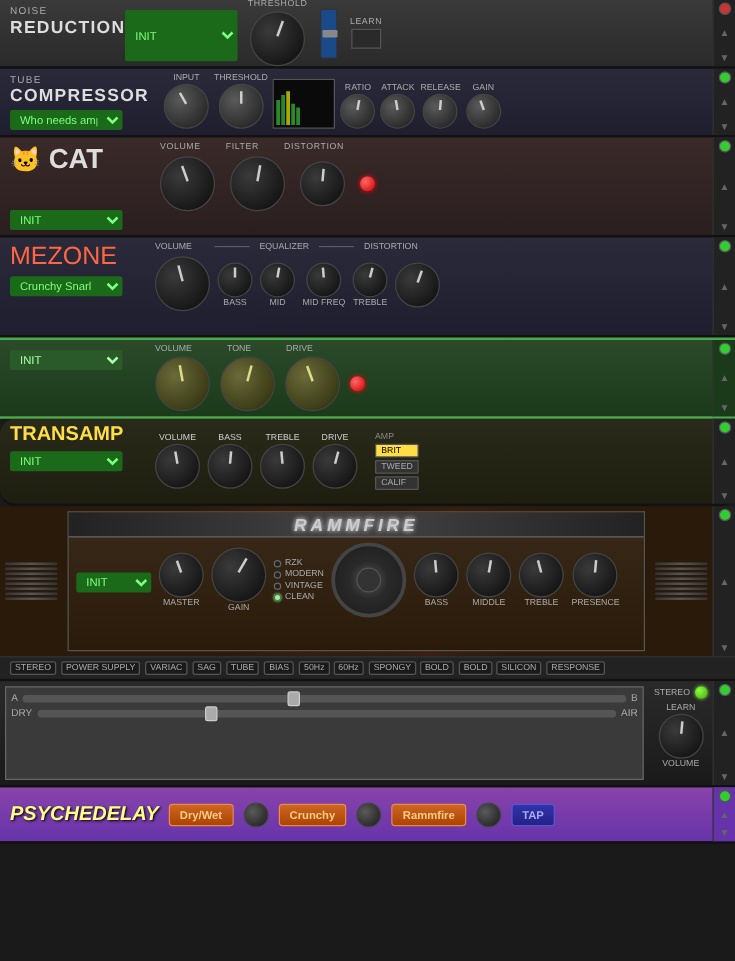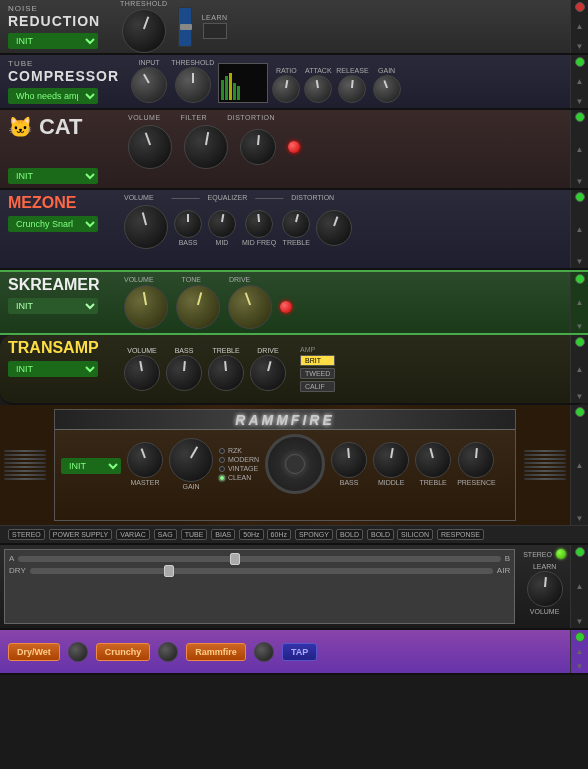--- a/index.html
+++ b/index.html
@@ -82,21 +82,21 @@
     }
 
     
     .noise-strip {
       background: linear-gradient(180deg, #3a3a3a 0%, #2a2a2a 100%);
       border-bottom: 2px solid #111;
     }
 
     .noise-left {
       display: flex;
-      flex-direction: column;
+      flex-direction: row;
       padding: 4px 8px;
       min-width: 120px;
     }
 
     .noise-title-area {
       display: flex;
       flex-direction: column;
     }
 
     .plugin-label-small {
@@ -295,22 +295,22 @@
 
     
     .mezone-strip {
       background: linear-gradient(180deg, #2a2a3a 0%, #1e1e2e 100%);
       border-bottom: 2px solid #111;
       min-height: 80px;
     }
 
     .mezone-title {
       color: #ff6644;
-      font-size: 16px;
-      font-weight: bold;
+      font-size: 20px;
+      font-weight: normal;
     }
 
     
     .skreamer-strip {
       background: linear-gradient(180deg, #2a4a2a 0%, #1a3a1a 100%);
       border: 2px solid #4aaa4a;
       border-left: none;
       border-right: none;
     }
 
@@ -826,21 +826,20 @@
     <div class="right-controls">
       <div class="power-indicator on"></div>
       <div class="arrow-btn">▲</div>
       <div class="arrow-btn">▼</div>
     </div>
   </div>
 
   <div class="plugin-strip skreamer-strip">
     <div class="strip-body">
       <div class="tube-left">
-        <span class="skreamer-title">SKREAMER</span>
         <select class="preset-select" style="background:#2a5a2a;color:#aaffaa;">
           <option>INIT</option>
         </select>
       </div>
       <div style="flex:1;display:flex;flex-direction:column;padding:4px;">
         <div style="display:flex;flex-direction:row;align-items:center;gap:6px;font-size:7px;color:#aaa;">
           <span>VOLUME</span>
           <span style="width:16px;"></span>
           <span>TONE</span>
           <span style="width:16px;"></span>
@@ -1080,20 +1079,21 @@
     <div class="right-controls">
       <div class="power-indicator on"></div>
       <div class="arrow-btn">▲</div>
       <div class="arrow-btn">▼</div>
     </div>
   </div>
 
   <div class="plugin-strip delay-strip" style="min-height:45px;">
     <div class="strip-body">
       <div style="display:flex;flex-direction:row;align-items:center;gap:8px;padding:4px 8px;flex:1;">
+        <span class="delay-title">PSYCHEDELAY</span>
         <div class="delay-btn">Dry/Wet</div>
         <div style="width:20px;height:20px;border-radius:50%;background:radial-gradient(circle at 35% 35%, #5a5a5a, #1a1a1a);border:1px solid #444;"></div>
         <div class="delay-btn">Crunchy</div>
         <div style="width:20px;height:20px;border-radius:50%;background:radial-gradient(circle at 35% 35%, #5a5a5a, #1a1a1a);border:1px solid #444;"></div>
         <div class="delay-btn">Rammfire</div>
         <div style="width:20px;height:20px;border-radius:50%;background:radial-gradient(circle at 35% 35%, #5a5a5a, #1a1a1a);border:1px solid #444;"></div>
         <div class="tap-btn">TAP</div>
       </div>
     </div>
     <div class="right-controls" style="background:#6633aa;">

